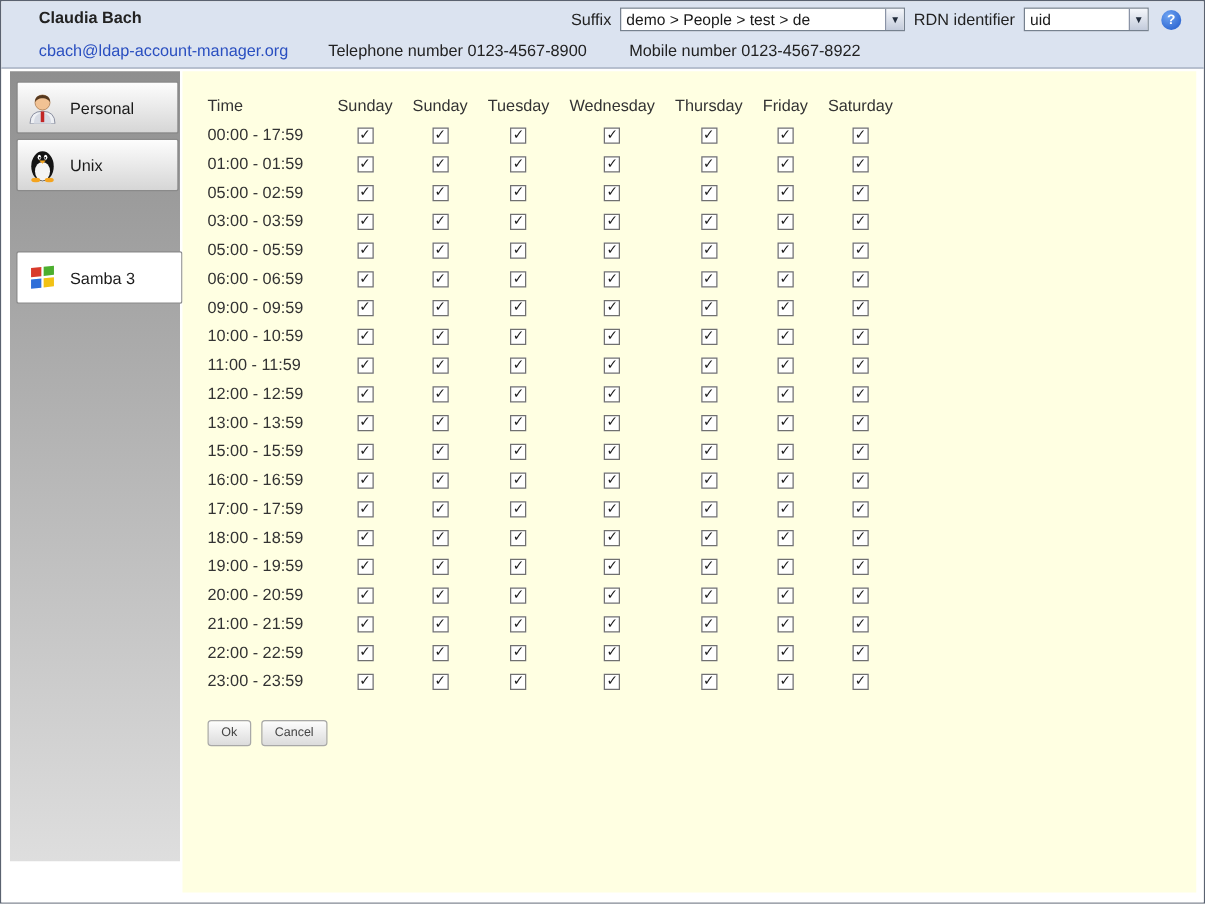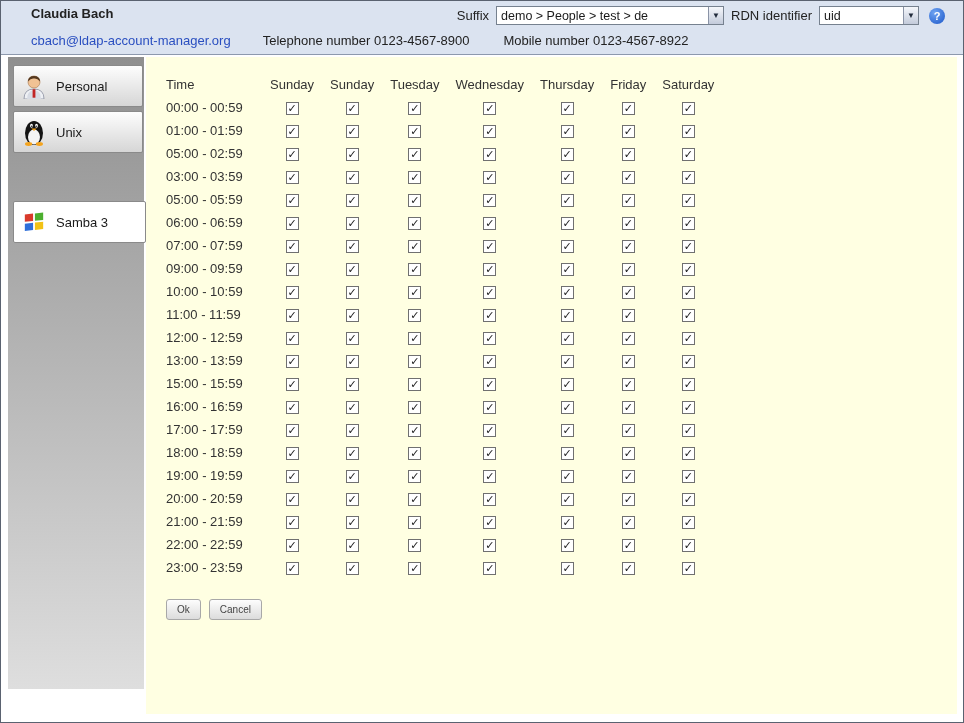--- a/index.html
+++ b/index.html
@@ -206,21 +206,21 @@
             <th>Sunday</th>
             <th>Tuesday</th>
             <th>Wednesday</th>
             <th>Thursday</th>
             <th>Friday</th>
             <th>Saturday</th>
           </tr>
         </thead>
         <tbody>
             <tr>
-              <td class="time-cell">00:00 - 00:59</td>
+              <td class="time-cell">00:00 - 17:59</td>
               <td class="cb-cell"><input type="checkbox" checked="" style=""></td>
               <td class="cb-cell"><input type="checkbox" checked="" style=""></td>
               <td class="cb-cell"><input type="checkbox" checked="" style=""></td>
               <td class="cb-cell"><input type="checkbox" checked="" style=""></td>
               <td class="cb-cell"><input type="checkbox" checked="" style=""></td>
               <td class="cb-cell"><input type="checkbox" checked="" style=""></td>
               <td class="cb-cell"><input type="checkbox" checked="" style=""></td>
             </tr>
             <tr>
               <td class="time-cell">01:00 - 01:59</td>
@@ -257,30 +257,20 @@
               <td class="cb-cell"><input type="checkbox" checked="" style=""></td>
               <td class="cb-cell"><input type="checkbox" checked="" style=""></td>
               <td class="cb-cell"><input type="checkbox" checked="" style=""></td>
               <td class="cb-cell"><input type="checkbox" checked="" style=""></td>
               <td class="cb-cell"><input type="checkbox" checked="" style=""></td>
               <td class="cb-cell"><input type="checkbox" checked="" style=""></td>
               <td class="cb-cell"><input type="checkbox" checked="" style=""></td>
             </tr>
             <tr>
               <td class="time-cell">06:00 - 06:59</td>
-              <td class="cb-cell"><input type="checkbox" checked="" style=""></td>
-              <td class="cb-cell"><input type="checkbox" checked="" style=""></td>
-              <td class="cb-cell"><input type="checkbox" checked="" style=""></td>
-              <td class="cb-cell"><input type="checkbox" checked="" style=""></td>
-              <td class="cb-cell"><input type="checkbox" checked="" style=""></td>
-              <td class="cb-cell"><input type="checkbox" checked="" style=""></td>
-              <td class="cb-cell"><input type="checkbox" checked="" style=""></td>
-            </tr>
-            <tr>
-              <td class="time-cell">07:00 - 07:59</td>
               <td class="cb-cell"><input type="checkbox" checked="" style=""></td>
               <td class="cb-cell"><input type="checkbox" checked="" style=""></td>
               <td class="cb-cell"><input type="checkbox" checked="" style=""></td>
               <td class="cb-cell"><input type="checkbox" checked="" style=""></td>
               <td class="cb-cell"><input type="checkbox" checked="" style=""></td>
               <td class="cb-cell"><input type="checkbox" checked="" style=""></td>
               <td class="cb-cell"><input type="checkbox" checked="" style=""></td>
             </tr>
             <tr>
               <td class="time-cell">09:00 - 09:59</td>

